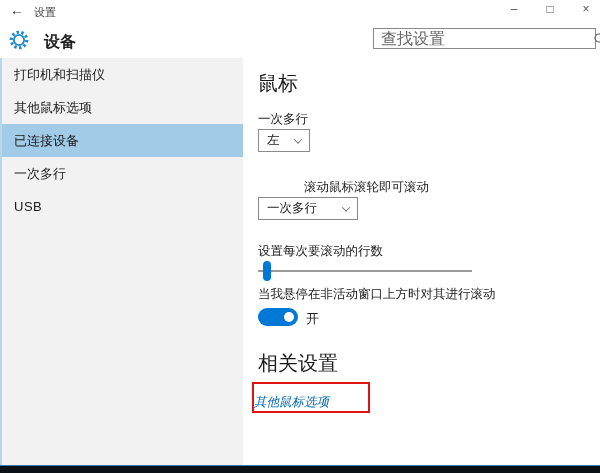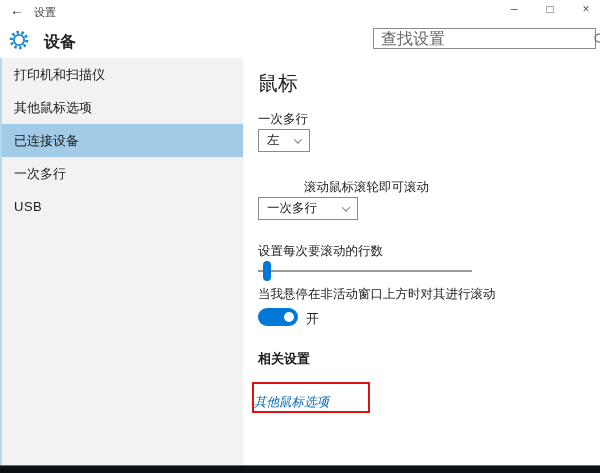--- a/index.html
+++ b/index.html
@@ -41,21 +41,21 @@
   .dd-wheel { top:139px; width:100px; }
   .chev { width:6px; height:6px; border-right:1.3px solid #777; border-bottom:1.3px solid #777; transform:rotate(45deg) translate(-1px,-1px); margin-left:8px; }
   .lbl-lines { top:185px; }
   .slider { position:absolute; top:203px; left:0; width:214px; height:20px; cursor:pointer; }
   .slider .track { position:absolute; top:9px; left:0; right:0; height:2px; background:#999; }
   .slider .thumb { position:absolute; top:0; left:5px; width:8px; height:20px; border-radius:4px; background:#0078d7; }
   .lbl-inactive { top:228px; }
   .toggle { position:absolute; top:250px; left:0; width:40px; height:18px; border-radius:9px; background:#0078d7; cursor:pointer; }
   .toggle .knob { position:absolute; top:4px; right:4px; width:10px; height:10px; border-radius:50%; background:#fff; }
   .toggle-state { position:absolute; top:252px; left:48px; font-size:13px; color:#222; }
-  .related-title { position:absolute; top:292px; left:0; font-size:13px; color:#1a1a1a; font-weight:700; }
+  .related-title { position:absolute; top:292px; left:0; font-size:20px; color:#1a1a1a; font-weight:400; }
   .mouse-link { position:absolute; top:336px; left:-4px; font-size:12.5px; color:#0066b4; cursor:pointer; text-decoration:none;font-style:italic; }
   .red-box { position:absolute; top:324px; left:-6px; width:118px; height:31px; border:2px solid #e01212; pointer-events:none; }
 
   
   .bottombar { position:absolute; left:0; right:0; bottom:0; height:8px; background:#0b0f16; border-top:1px solid #3c78b0; }
 </style>
 </head>
 <body>
 
 <div class="window">

